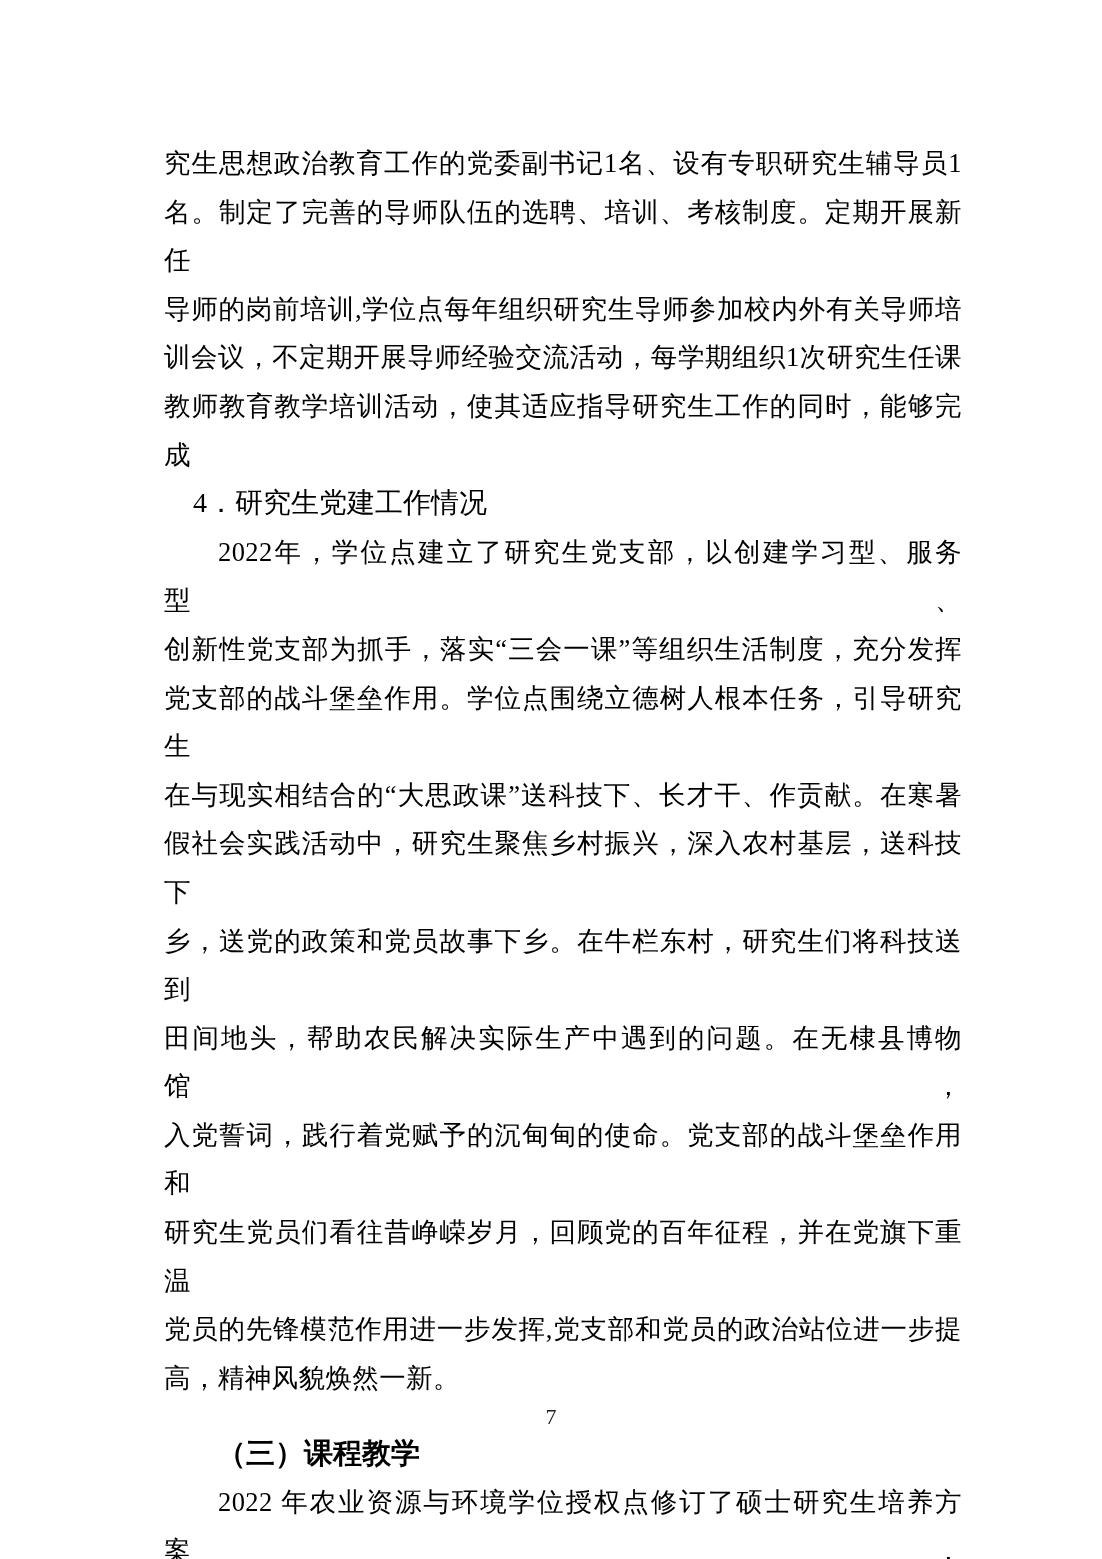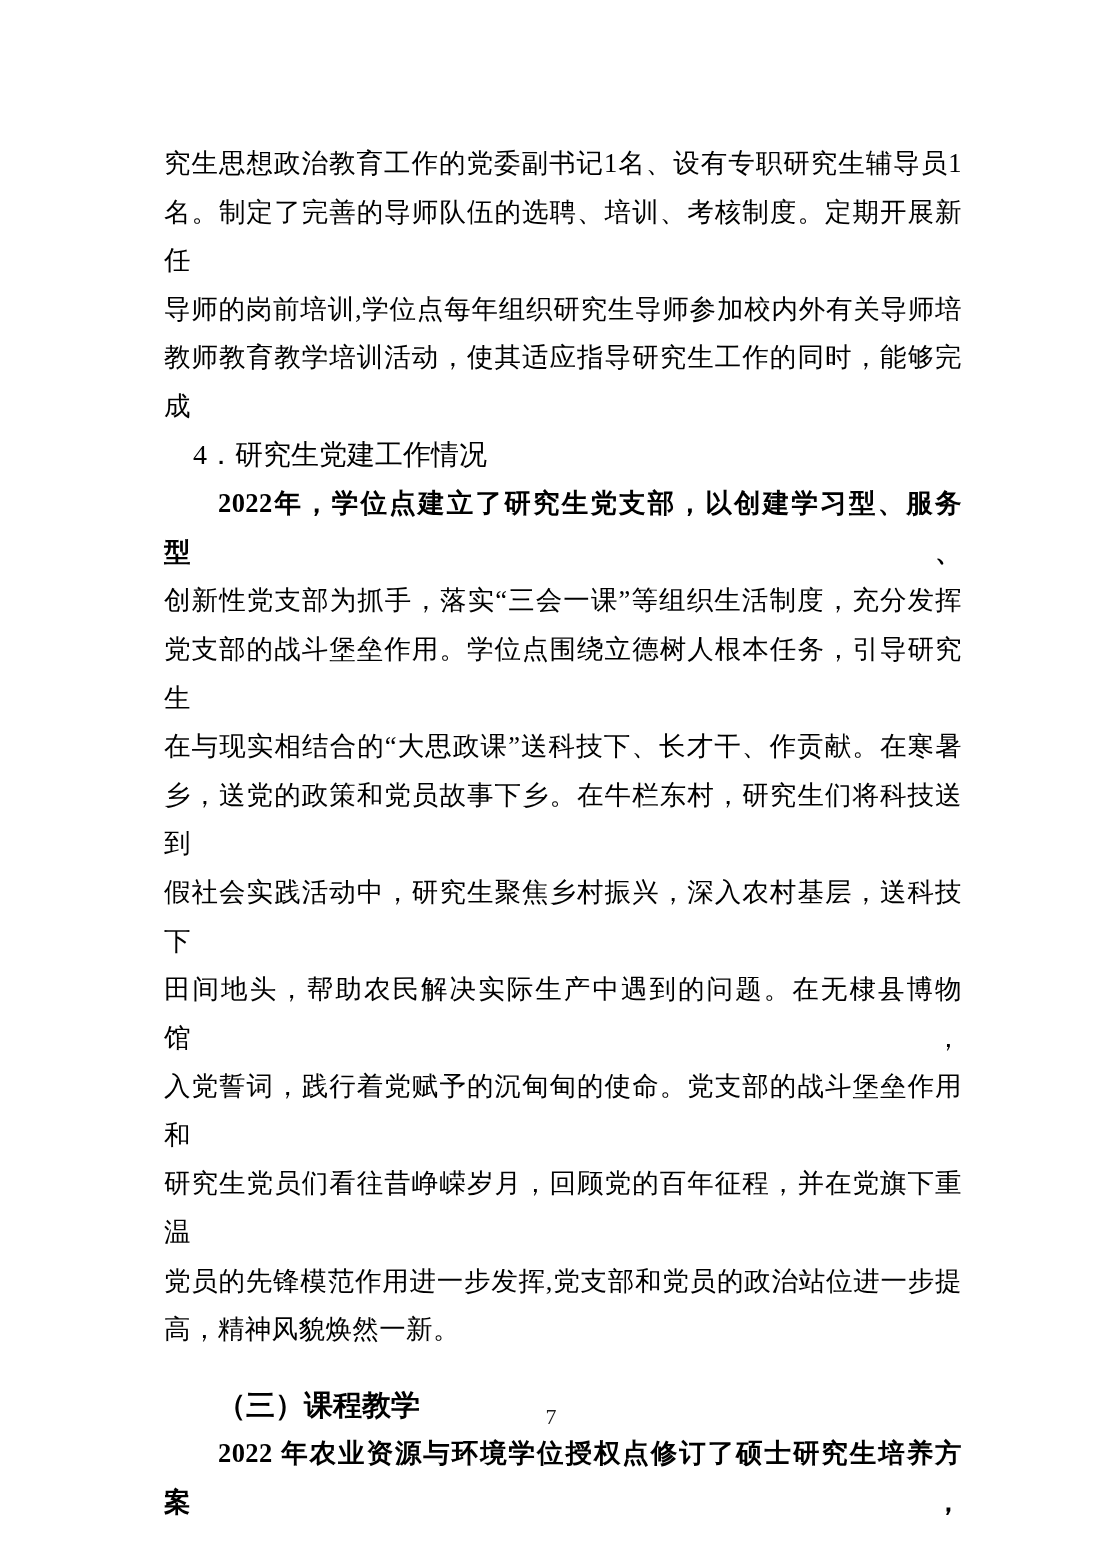--- a/index.html
+++ b/index.html
@@ -30,21 +30,21 @@
     text-align: justify;
     text-align-last: justify;
     text-justify: inter-character;
     white-space: nowrap_disabled; 
     letter-spacing: 0.4px;
   }
   .tline.last {
     text-align: left;
     text-align-last: left;
   }
-  .indent2 { text-indent: 54px; font-weight: bold; }
+  .indent2 { text-indent: 54px; }
   .h4line {
     font-size: 28px;
     line-height: 48.6px;
     padding-left: 29px;
     text-align: left;
   }
   .section-heading {
     font-size: 29px;
     font-weight: bold;
     line-height: 48.6px;
@@ -66,32 +66,33 @@
 </head>
 <body>
 
 <div class="page">
   <div class="content">
 
     <div>
       <div class="tline">究生思想政治教育工作的党委副书记1名、设有专职研究生辅导员1</div>
       <div class="tline">名。制定了完善的导师队伍的选聘、培训、考核制度。定期开展新任</div>
       <div class="tline">导师的岗前培训,学位点每年组织研究生导师参加校内外有关导师培</div>
+      <div class="tline">训会议，不定期开展导师经验交流活动，每学期组织1次研究生任课</div>
       <div class="tline">教师教育教学培训活动，使其适应指导研究生工作的同时，能够完成</div>
     </div>
 
     <div class="h4line">4．研究生党建工作情况</div>
 
     <div>
       <div class="tline indent2">2022年，学位点建立了研究生党支部，以创建学习型、服务型、</div>
       <div class="tline">创新性党支部为抓手，落实“三会一课”等组织生活制度，充分发挥</div>
       <div class="tline">党支部的战斗堡垒作用。学位点围绕立德树人根本任务，引导研究生</div>
       <div class="tline">在与现实相结合的“大思政课”送科技下、长才干、作贡献。在寒暑</div>
+      <div class="tline">假社会实践活动中，研究生聚焦乡村振兴，深入农村基层，送科技下</div>
       <div class="tline">乡，送党的政策和党员故事下乡。在牛栏东村，研究生们将科技送到</div>
-      <div class="tline">假社会实践活动中，研究生聚焦乡村振兴，深入农村基层，送科技下</div>
       <div class="tline">田间地头，帮助农民解决实际生产中遇到的问题。在无棣县博物馆，</div>
       <div class="tline">入党誓词，践行着党赋予的沉甸甸的使命。党支部的战斗堡垒作用和</div>
       <div class="tline">研究生党员们看往昔峥嵘岁月，回顾党的百年征程，并在党旗下重温</div>
       <div class="tline">党员的先锋模范作用进一步发挥,党支部和党员的政治站位进一步提</div>
       <div class="tline last">高，精神风貌焕然一新。</div>
     </div>
 
     <div class="section-heading">（三）课程教学</div>
 
     <div>

